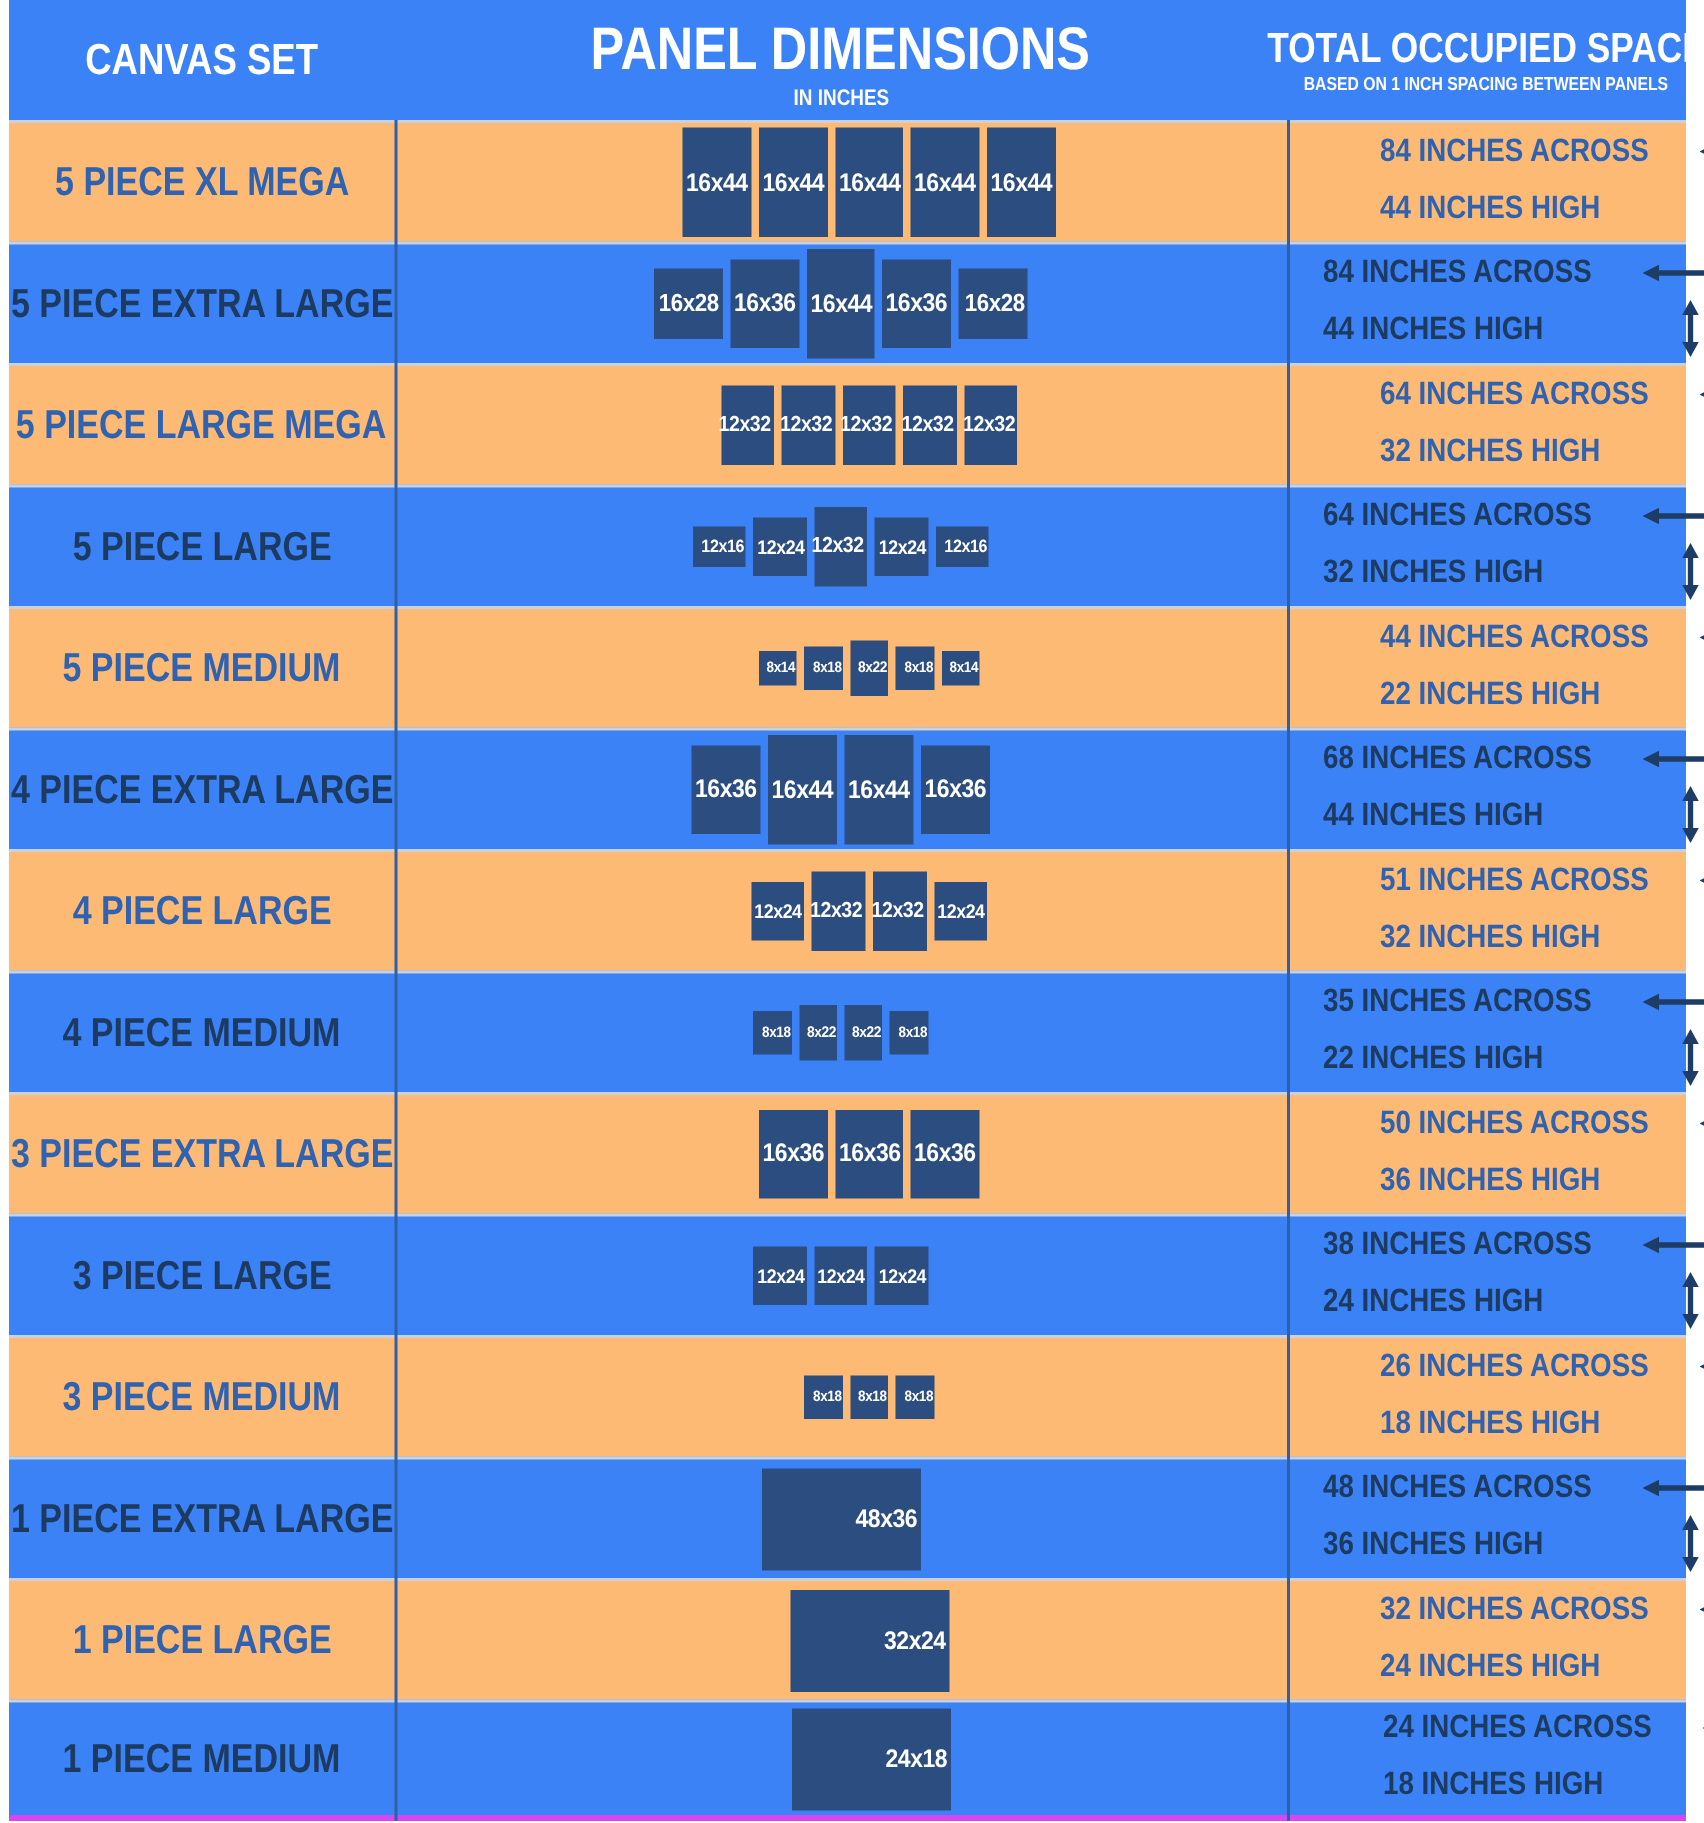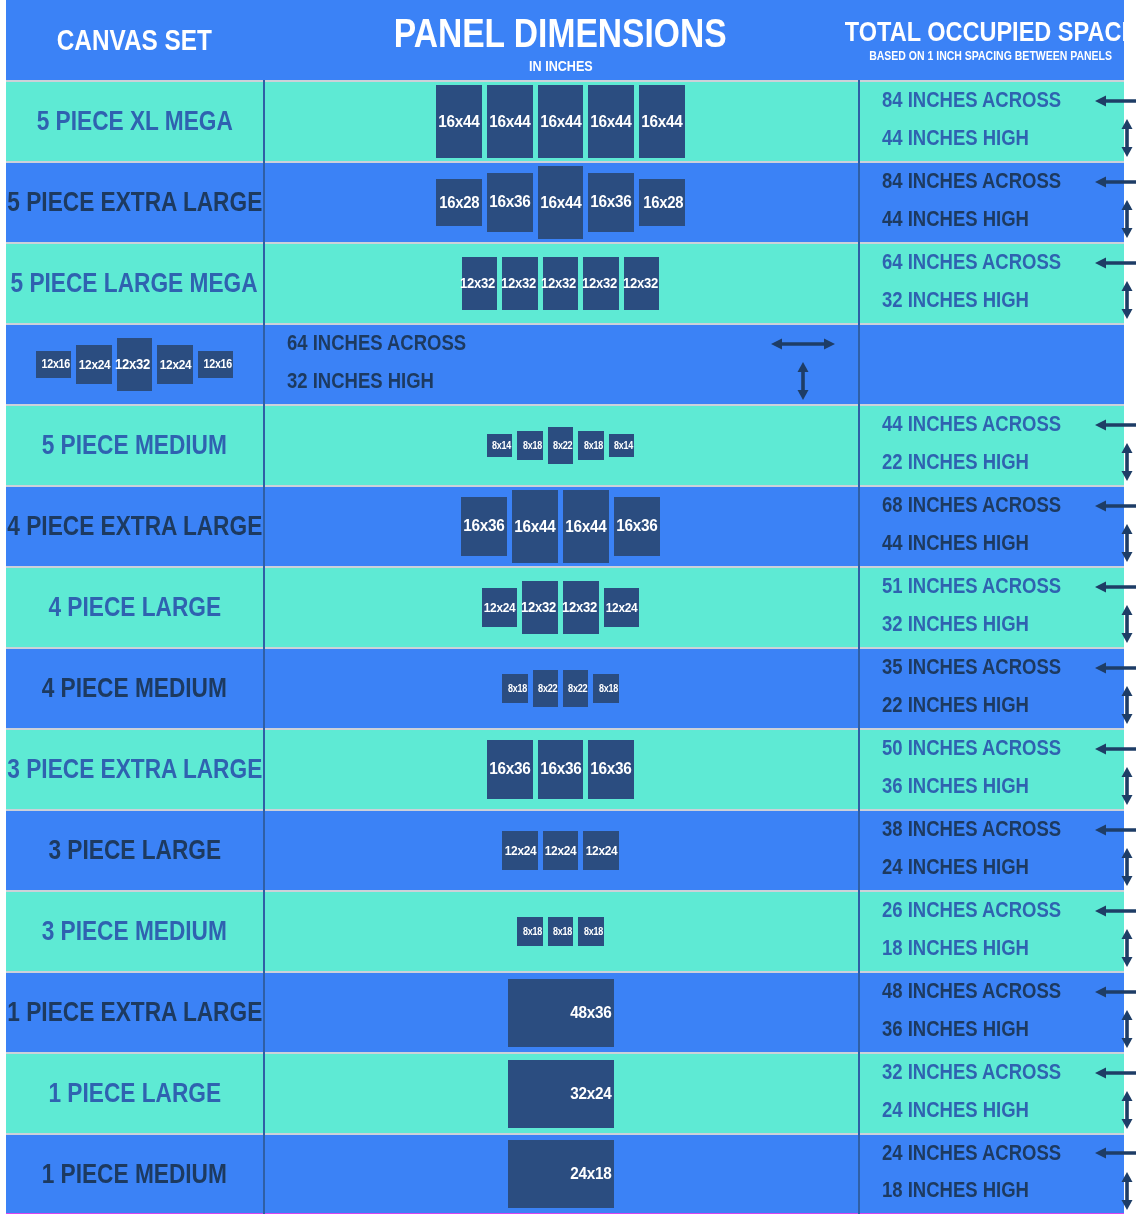--- a/index.html
+++ b/index.html
@@ -14,23 +14,23 @@
   .th .big3{font-size:28px;font-weight:bold;}
   .th .sub2{font-size:15px;font-weight:bold;margin-top:5px;}
   .th .sub3{font-size:12.5px;font-weight:bold;margin-top:4px;}
 
   
   .cond{display:inline-block;transform:scaleX(0.84);transform-origin:center;white-space:nowrap;letter-spacing:0;}
   .condL{display:block;transform:scaleX(0.86);transform-origin:left center;white-space:nowrap;}
 
   
   .row{display:grid;grid-template-columns:257px 595px 266px;height:81px;box-sizing:border-box;border-top:2px solid #ccd1d9;}
-  .row.shade{background:#5eead4;}
+  .row.shade{background:#fdba74;gap:19px;}
   .row.plain{background:#3b82f6;}
-  .row.last{border-bottom:1px solid #d946ef;}
+  .row.last{border-bottom:4px solid #d946ef;gap:20px;}
   .cell{display:flex;align-items:center;}
   .name{justify-content:center;}
   .name .cond{font-size:27px;font-weight:bold;}
   .blue{color:#2f62b0;}
   .dark{color:#1d3a60;}
 
   .panels{justify-content:center;gap:5px;overflow:visible;}
   .panel{background:#2b4d80;display:flex;align-items:center;justify-content:flex-end;flex:0 0 auto;}
   .plabel{color:#ffffff;font-weight:bold;white-space:nowrap;letter-spacing:-0.3px;display:inline-block;transform:scaleX(0.9);}
 
@@ -189,20 +189,23 @@
             <line x1="7" y1="7" x2="7" y2="31" stroke="#1e3d66" stroke-width="3.6"></line>
             <polygon points="7,0 1.5,10 12.5,10" fill="#1e3d66"></polygon>
             <polygon points="7,38 1.5,28 12.5,28" fill="#1e3d66"></polygon>
           </svg>
         </div>
       </div>
     </div>
   </div>
 
   <div class="row plain">
+    <div class="cell name">
+      <span class="cond dark">5 PIECE LARGE</span>
+    </div>
     <div class="cell panels">
           <div class="panel" style="width: 35.6px; height: 26.4px;">
             <span class="plabel" style="font-size: 11.9px;">12x16</span>
           </div>
           <div class="panel" style="width: 35.6px; height: 39.6px;">
             <span class="plabel" style="font-size: 13.2px;">12x24</span>
           </div>
           <div class="panel" style="width: 35.6px; height: 52.8px;">
             <span class="plabel" style="font-size: 14.5px;">12x32</span>
           </div>

